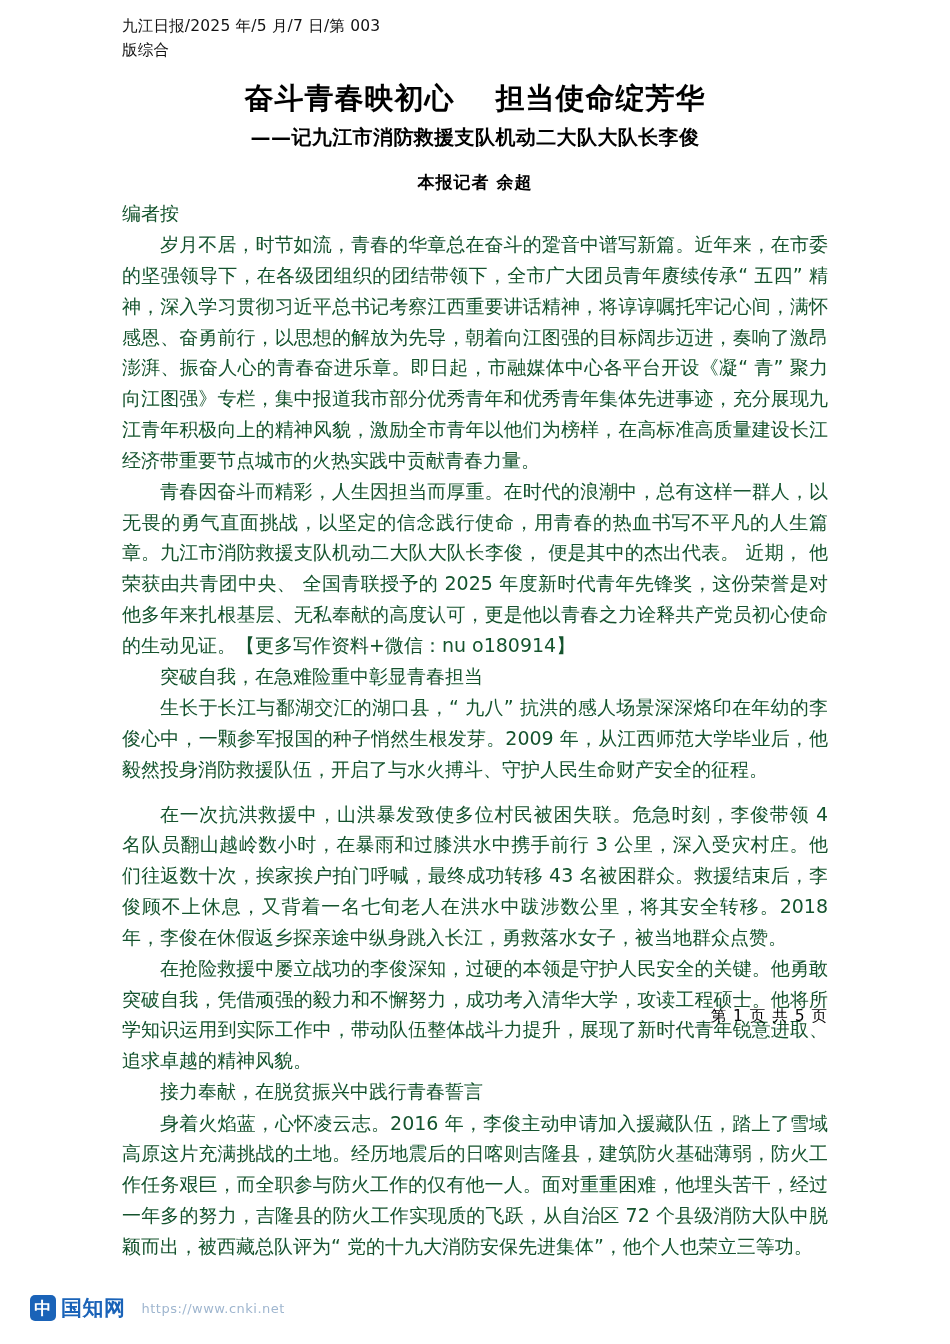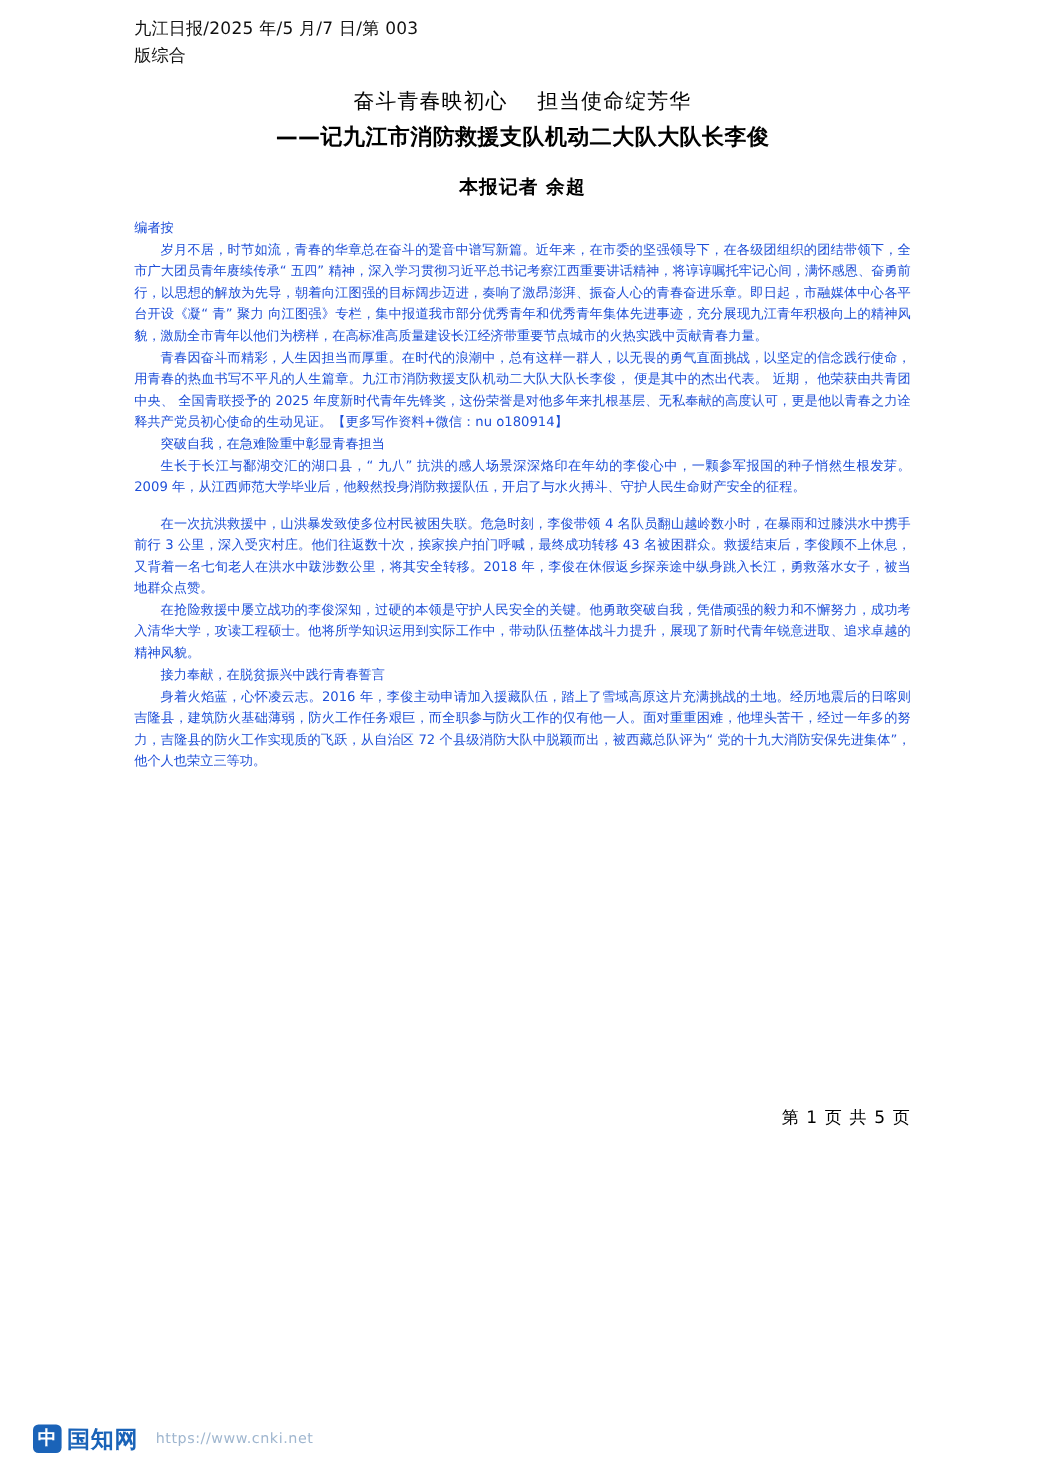--- a/index.html
+++ b/index.html
@@ -33,22 +33,22 @@
     color: #111;
   }
   .title-block {
     position: absolute;
     left: 122px;
     top: 80px;
     width: 706px;
     text-align: center;
   }
   .main-title {
-    font-size: 19px;
-    font-weight: normal;
+    font-size: 29px;
+    font-weight: bold;
     letter-spacing: 1px;
     line-height: 1.3;
     white-space: pre;
     text-align: center;
   }
   .sub-title {
     font-size: 20px;
     font-weight: bold;
     margin-top: 6px;
     letter-spacing: 0.4px;
@@ -57,25 +57,25 @@
     font-size: 17px;
     font-weight: bold;
     margin-top: 20px;
     letter-spacing: 1px;
   }
   .body-text {
     position: absolute;
     left: 122px;
     top: 198px;
     width: 706px;
-    font-size: 12px;
+    font-size: 19px;
     line-height: 1.62;
     text-align: justify;
     text-justify: inter-ideograph;
-    color: #1d4ed8;
+    color: #14532d;
   }
   .body-text p {
     margin: 0 0 0.5px 0;
     text-indent: 2em;
   }
   .body-text p.noindent {
     text-indent: 0;
   }
   .body-text p.gap {
     margin-top: 14px;

